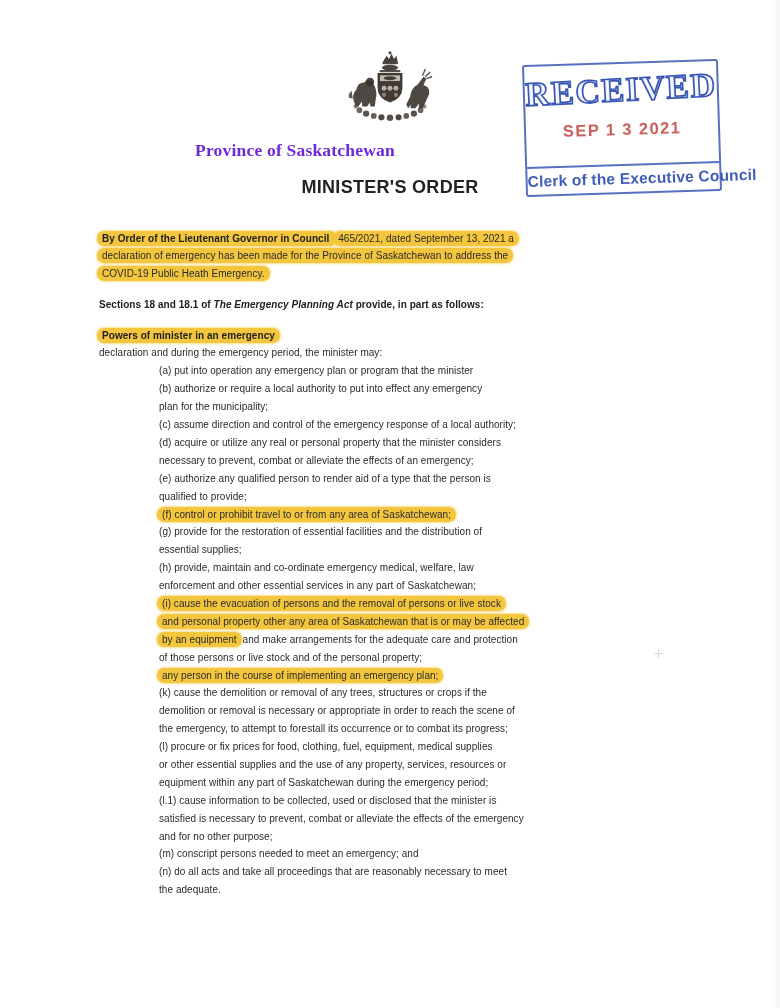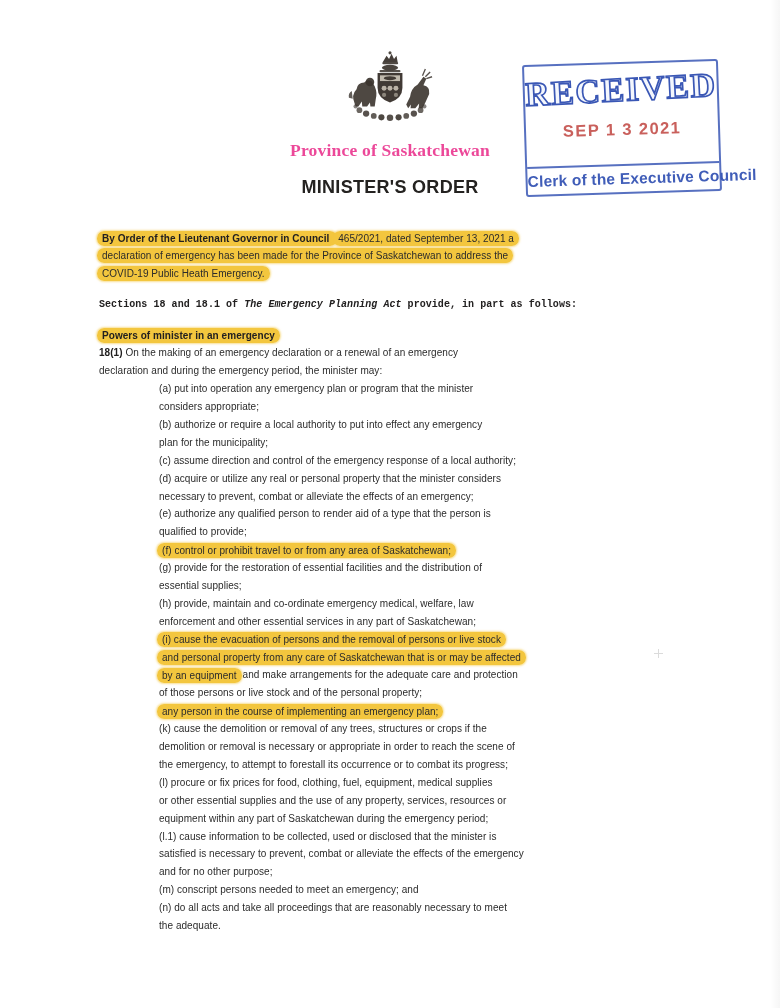--- a/index.html
+++ b/index.html
@@ -26,25 +26,24 @@
   
   #emblem {
     position: absolute;
     left: 342px; top: 50px;
     width: 96px; height: 86px;
   }
   #province-name {
     position: absolute;
     left: 195px; top: 140px;
     width: 390px;
-    text-align: center;
     font-family: "Liberation Serif", serif;
     font-weight: bold;
     font-size: 17.5px;
-    color: #ec4899;
+    color: #6d28d9;
     letter-spacing: 0.2px;
   }
   #order-title {
     position: absolute;
     left: 195px; top: 177px;
     width: 390px;
     text-align: center;
     font-weight: bold;
     font-size: 18px;
     color: #242220;
@@ -184,40 +183,38 @@
       <text x="93" y="36" text-anchor="middle" font-family="Liberation Serif, serif" font-size="34" font-weight="bold" letter-spacing="1.5" fill="#f4f7fd" stroke="#3a57b5" stroke-width="1.7" transform="rotate(-1.2 93 24)">RECEIVED</text>
     </svg>
     <div id="stamp-date">SEP 1 3 2021</div>
     <div id="stamp-clerk">Clerk of the Executive Council</div>
   </div>
 
   <div id="document-body">
       <div class="line ind0"><span class="b hl">By Order of the Lieutenant Governor in Council </span><span class="hl">465/2021, dated September 13, 2021 a</span></div>
       <div class="line ind0"><span class="hl">declaration of emergency has been made for the Province of Saskatchewan to address the</span></div>
       <div class="line ind0"><span class="hl">COVID-19 Public Heath Emergency.</span></div>
-      <div class="line ind0" style="margin-top: 13px; font-family: Liberation Mono, monospace;"><span class="b">Sections 18 and 18.1 of </span><span class="b i">The Emergency Planning Act</span><span class="b"> provide, in part as follows:</span></div>
+      <div class="line ind0" style="margin-top: 13px;"><span class="b">Sections 18 and 18.1 of </span><span class="b i">The Emergency Planning Act</span><span class="b"> provide, in part as follows:</span></div>
       <div class="line ind0" style="margin-top: 13px;"><span class="b hl">Powers of minister in an emergency</span></div>
-      <div class="line ind0"><span class="b">18(1)</span><span> On the making of an emergency declaration or a renewal of an emergency</span></div>
       <div class="line ind0"><span>declaration and during the emergency period, the minister may:</span></div>
       <div class="line ind1"><span>(a) put into operation any emergency plan or program that the minister</span></div>
-      <div class="line ind1"><span>considers appropriate;</span></div>
       <div class="line ind1"><span>(b) authorize or require a local authority to put into effect any emergency</span></div>
       <div class="line ind1"><span>plan for the municipality;</span></div>
       <div class="line ind1"><span>(c) assume direction and control of the emergency response of a local authority;</span></div>
       <div class="line ind1"><span>(d) acquire or utilize any real or personal property that the minister considers</span></div>
       <div class="line ind1"><span>necessary to prevent, combat or alleviate the effects of an emergency;</span></div>
       <div class="line ind1"><span>(e) authorize any qualified person to render aid of a type that the person is</span></div>
       <div class="line ind1"><span>qualified to provide;</span></div>
       <div class="line ind1"><span class="hl">(f) control or prohibit travel to or from any area of Saskatchewan;</span></div>
       <div class="line ind1"><span>(g) provide for the restoration of essential facilities and the distribution of</span></div>
       <div class="line ind1"><span>essential supplies;</span></div>
       <div class="line ind1"><span>(h) provide, maintain and co-ordinate emergency medical, welfare, law</span></div>
       <div class="line ind1"><span>enforcement and other essential services in any part of Saskatchewan;</span></div>
       <div class="line ind1"><span class="hl">(i) cause the evacuation of persons and the removal of persons or live stock</span></div>
-      <div class="line ind1"><span class="hl">and personal property from any care of Saskatchewan that is or may be affected</span></div>
+      <div class="line ind1"><span class="hl">and personal property other any area of Saskatchewan that is or may be affected</span></div>
       <div class="line ind1"><span class="hl">by an equipment</span><span> and make arrangements for the adequate care and protection</span></div>
       <div class="line ind1"><span>of those persons or live stock and of the personal property;</span></div>
       <div class="line ind1"><span class="hl">any person in the course of implementing an emergency plan;</span></div>
       <div class="line ind1"><span>(k) cause the demolition or removal of any trees, structures or crops if the</span></div>
       <div class="line ind1"><span>demolition or removal is necessary or appropriate in order to reach the scene of</span></div>
       <div class="line ind1"><span>the emergency, to attempt to forestall its occurrence or to combat its progress;</span></div>
       <div class="line ind1"><span>(l) procure or fix prices for food, clothing, fuel, equipment, medical supplies</span></div>
       <div class="line ind1"><span>or other essential supplies and the use of any property, services, resources or</span></div>
       <div class="line ind1"><span>equipment within any part of Saskatchewan during the emergency period;</span></div>
       <div class="line ind1"><span>(l.1) cause information to be collected, used or disclosed that the minister is</span></div>

